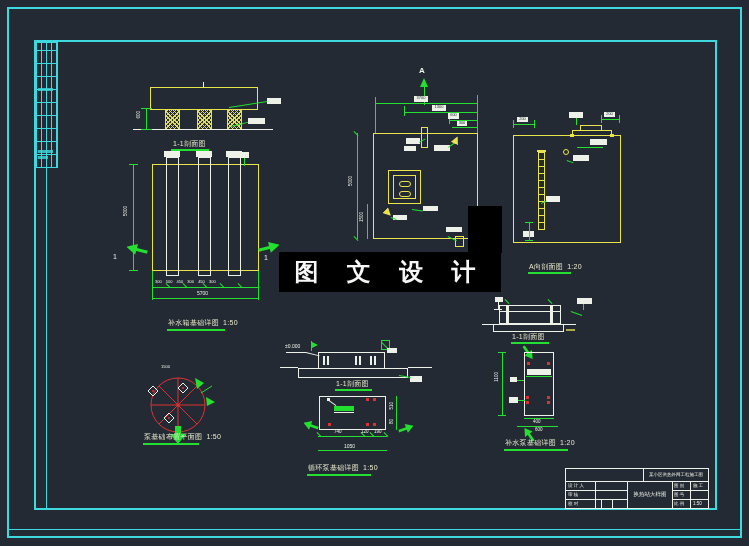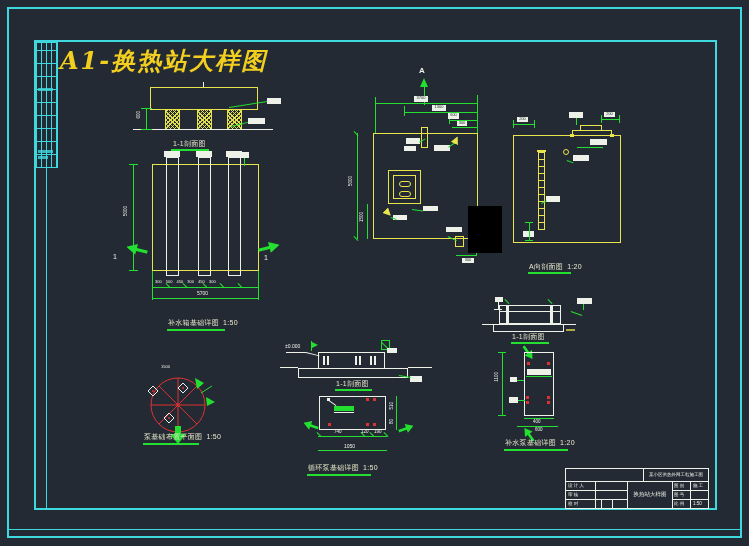--- a/index.html
+++ b/index.html
@@ -51,21 +51,20 @@
 
   <div class="a" style="left:7px;top:7px;width:735px;height:531px;border:2px solid var(--c)"></div>
   <div class="a cf" style="left:7px;top:529px;width:735px;height:1px"></div>
   <div class="a" style="left:34px;top:40px;width:683px;height:470px;border:2px solid var(--c)"></div>
   <div class="a cf" style="left:46px;top:168px;width:1px;height:340px"></div>
   <div class="a" style="left:36px;top:42px;width:22px;height:126px;border:1px solid var(--c);background:repeating-linear-gradient(90deg,transparent 0 4px,var(--c) 4px 5px),repeating-linear-gradient(0deg,transparent 0 12px,var(--c) 12px 13px)"></div>
   <div class="a cf" style="left:38px;top:88px;width:15px;height:3px;opacity:.8"></div>
   <div class="a cf" style="left:38px;top:150px;width:15px;height:3px;opacity:.8"></div>
   <div class="a cf" style="left:38px;top:156px;width:10px;height:3px;opacity:.8"></div>
 
-  <div class="a" style="left:60px;top:45px;font:italic bold 24px 'DejaVu Serif',serif;color:var(--yt);letter-spacing:2px">A1-换热站大样图</div>
 
   <div class="g">
     <div class="a yb" style="left:150px;top:87px;width:108px;height:23px"></div>
     <div class="a hatch" style="left:165px;top:109px;width:15px;height:21px"></div>
     <div class="a hatch" style="left:197px;top:109px;width:15px;height:21px"></div>
     <div class="a hatch" style="left:227px;top:109px;width:15px;height:21px"></div>
     <div class="a wl" style="left:133px;top:129px;width:140px;height:1px"></div>
     <div class="a wl" style="left:203px;top:82px;width:1px;height:5px"></div>
     <div class="a gl" style="left:146px;top:108px;width:1px;height:22px"></div>
     <div class="a gl" style="left:141px;top:108px;width:11px;height:1px"></div>
@@ -329,20 +328,23 @@
     <div class="a gl" style="left:517px;top:426px;width:41px;height:1px"></div>
     <div class="a t4" style="left:535px;top:428px">600</div>
     <div class="a arr" style="left:521px;top:429px;width:16px;height:11px;transform:rotate(235deg)"></div>
     <div class="a cap" style="left:505px;top:439px">
       <span>补水泵基础详图</span><b>1:20</b>
     </div>
     <div class="a und" style="left:504px;top:449px;width:64px"></div>
   </div>
 
   <div class="a" style="left:468px;top:206px;width:34px;height:47px;background:#000;z-index:5"></div>
+  <div class="a wmband" style="left:279px;top:252px;width:222px;height:40px;z-index:6">
+    <span class="wmtext">图 文 设 计</span>
+  </div>
 
   <div class="g" style="z-index:4">
     <div class="a wb" style="left:565px;top:468px;width:144px;height:41px"></div>
     <div class="a wl" style="left:565px;top:481px;width:144px;height:1px"></div>
     <div class="a wl" style="left:565px;top:490px;width:62px;height:1px"></div>
     <div class="a wl" style="left:672px;top:490px;width:37px;height:1px"></div>
     <div class="a wl" style="left:565px;top:499px;width:62px;height:1px"></div>
     <div class="a wl" style="left:672px;top:499px;width:37px;height:1px"></div>
     <div class="a wl" style="left:643px;top:468px;width:1px;height:13px"></div>
     <div class="a wl" style="left:595px;top:481px;width:1px;height:28px"></div>

